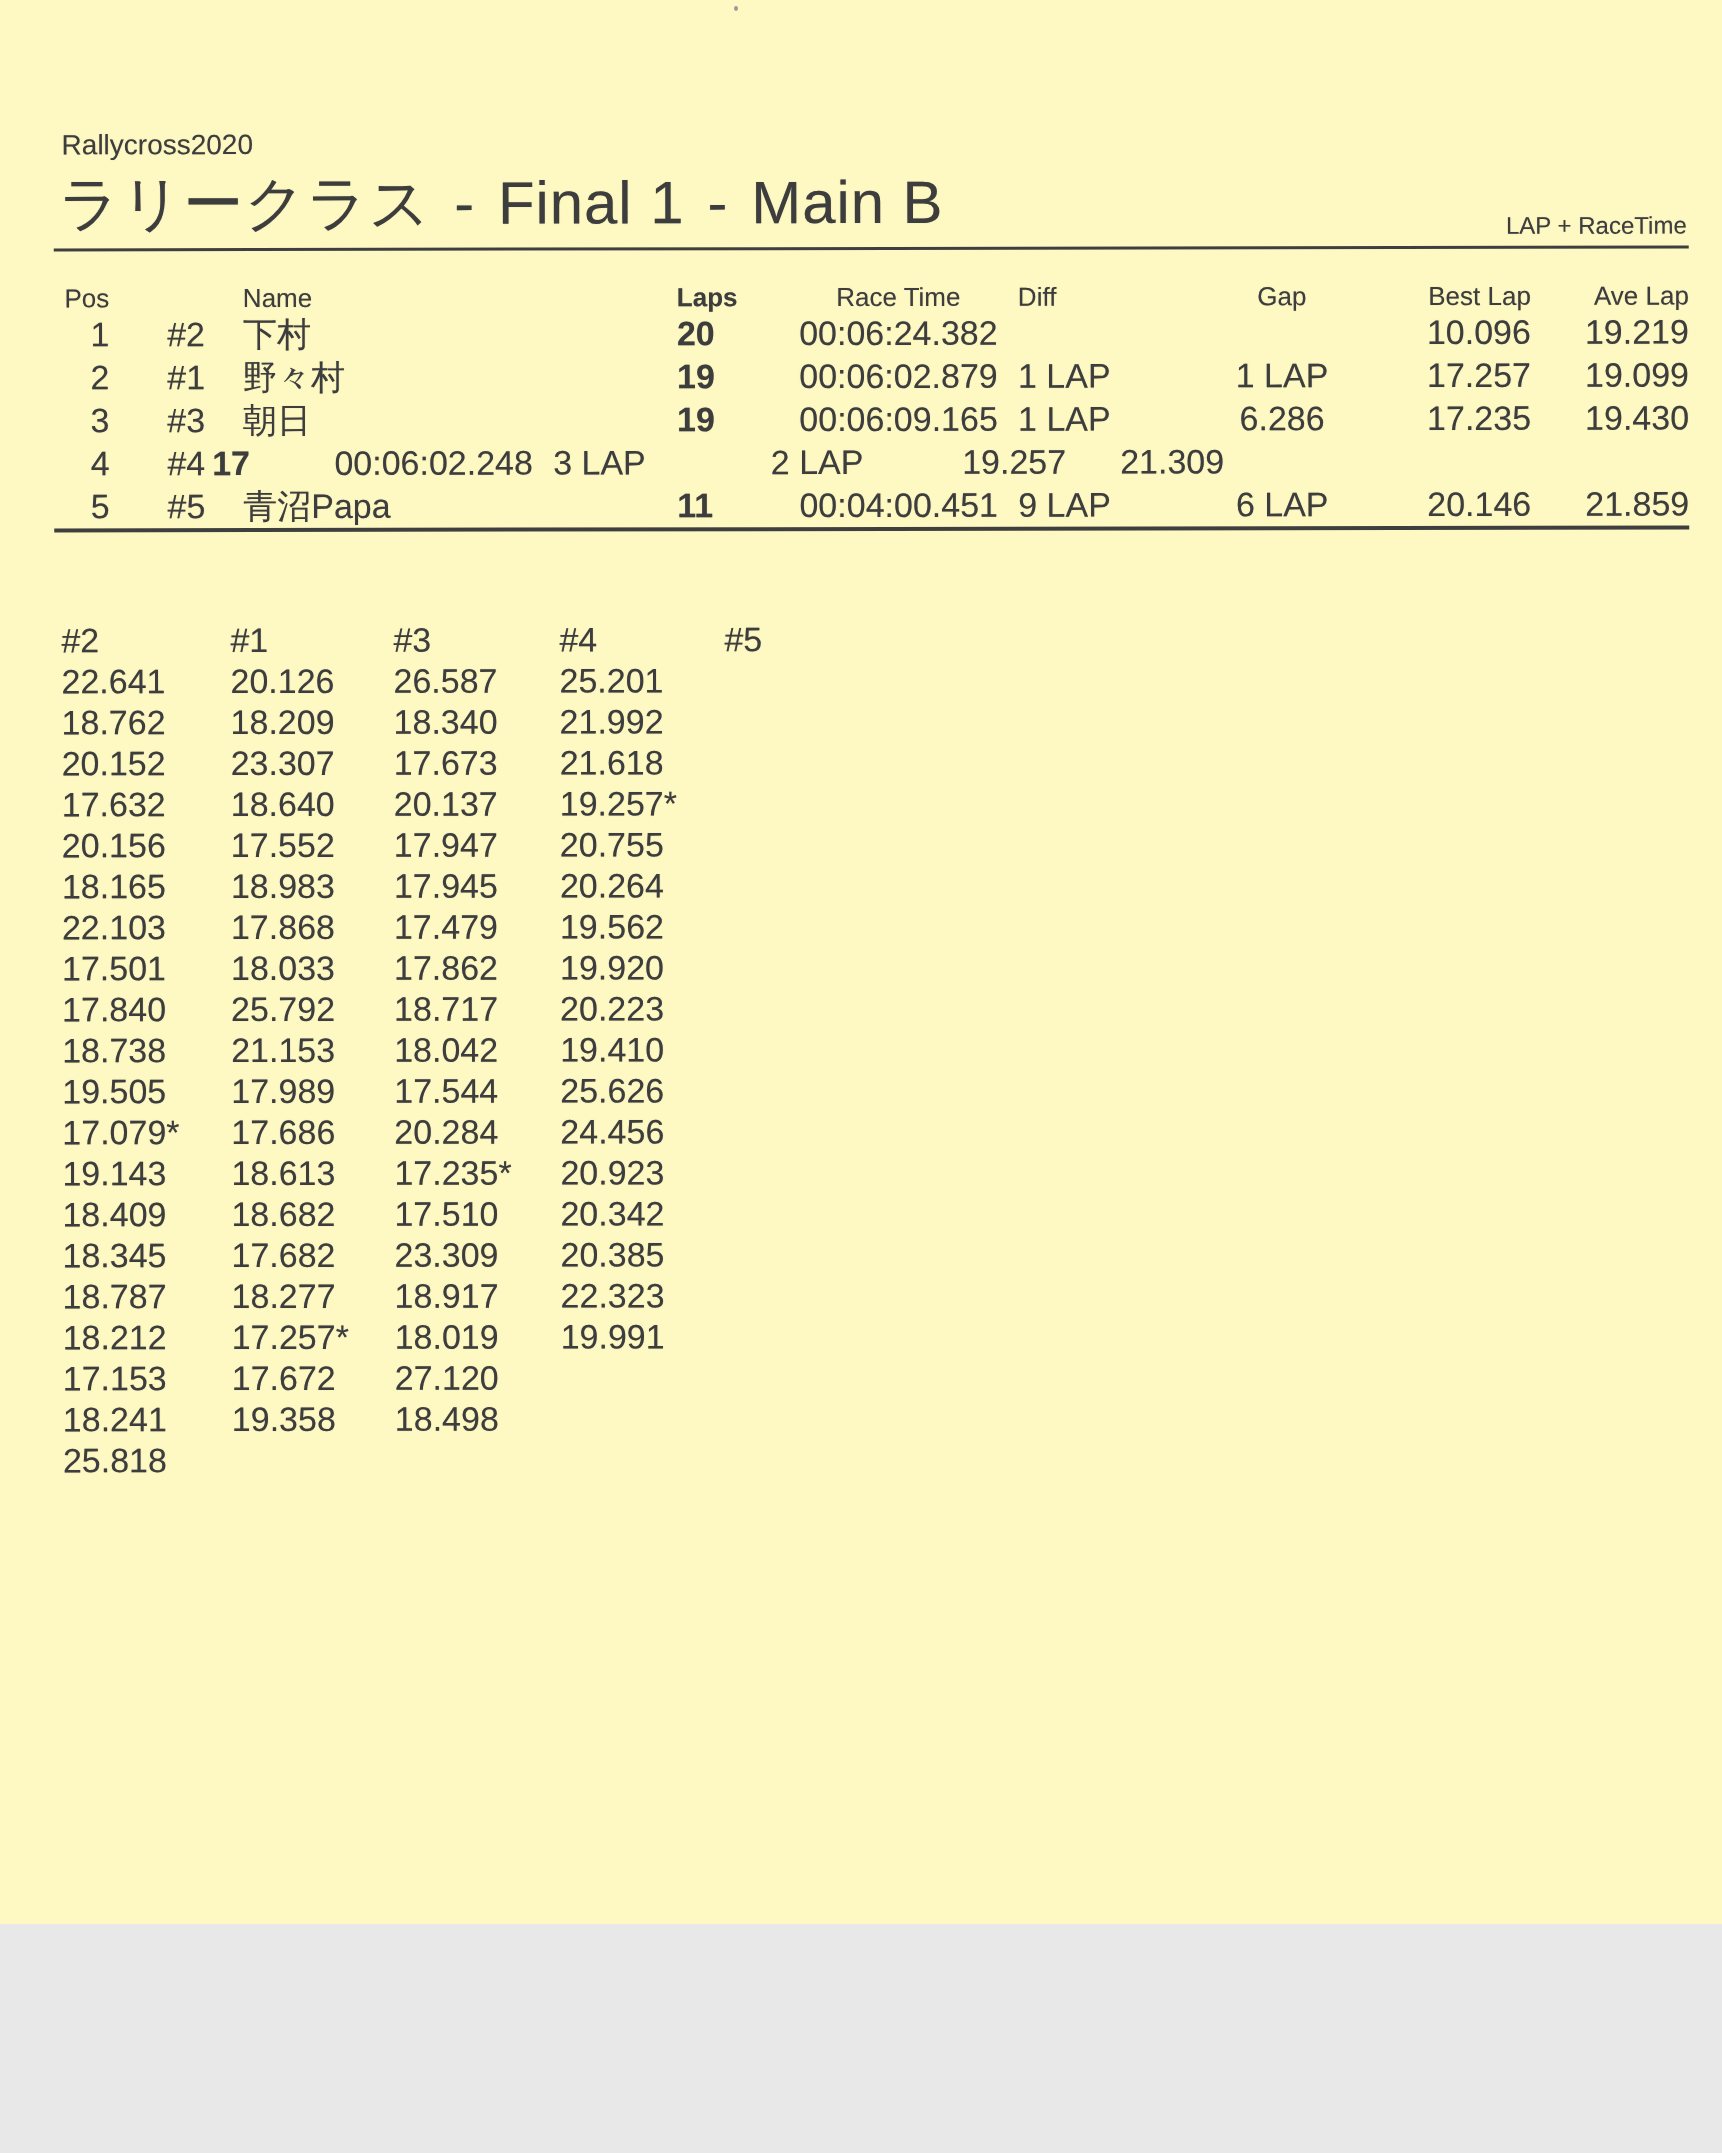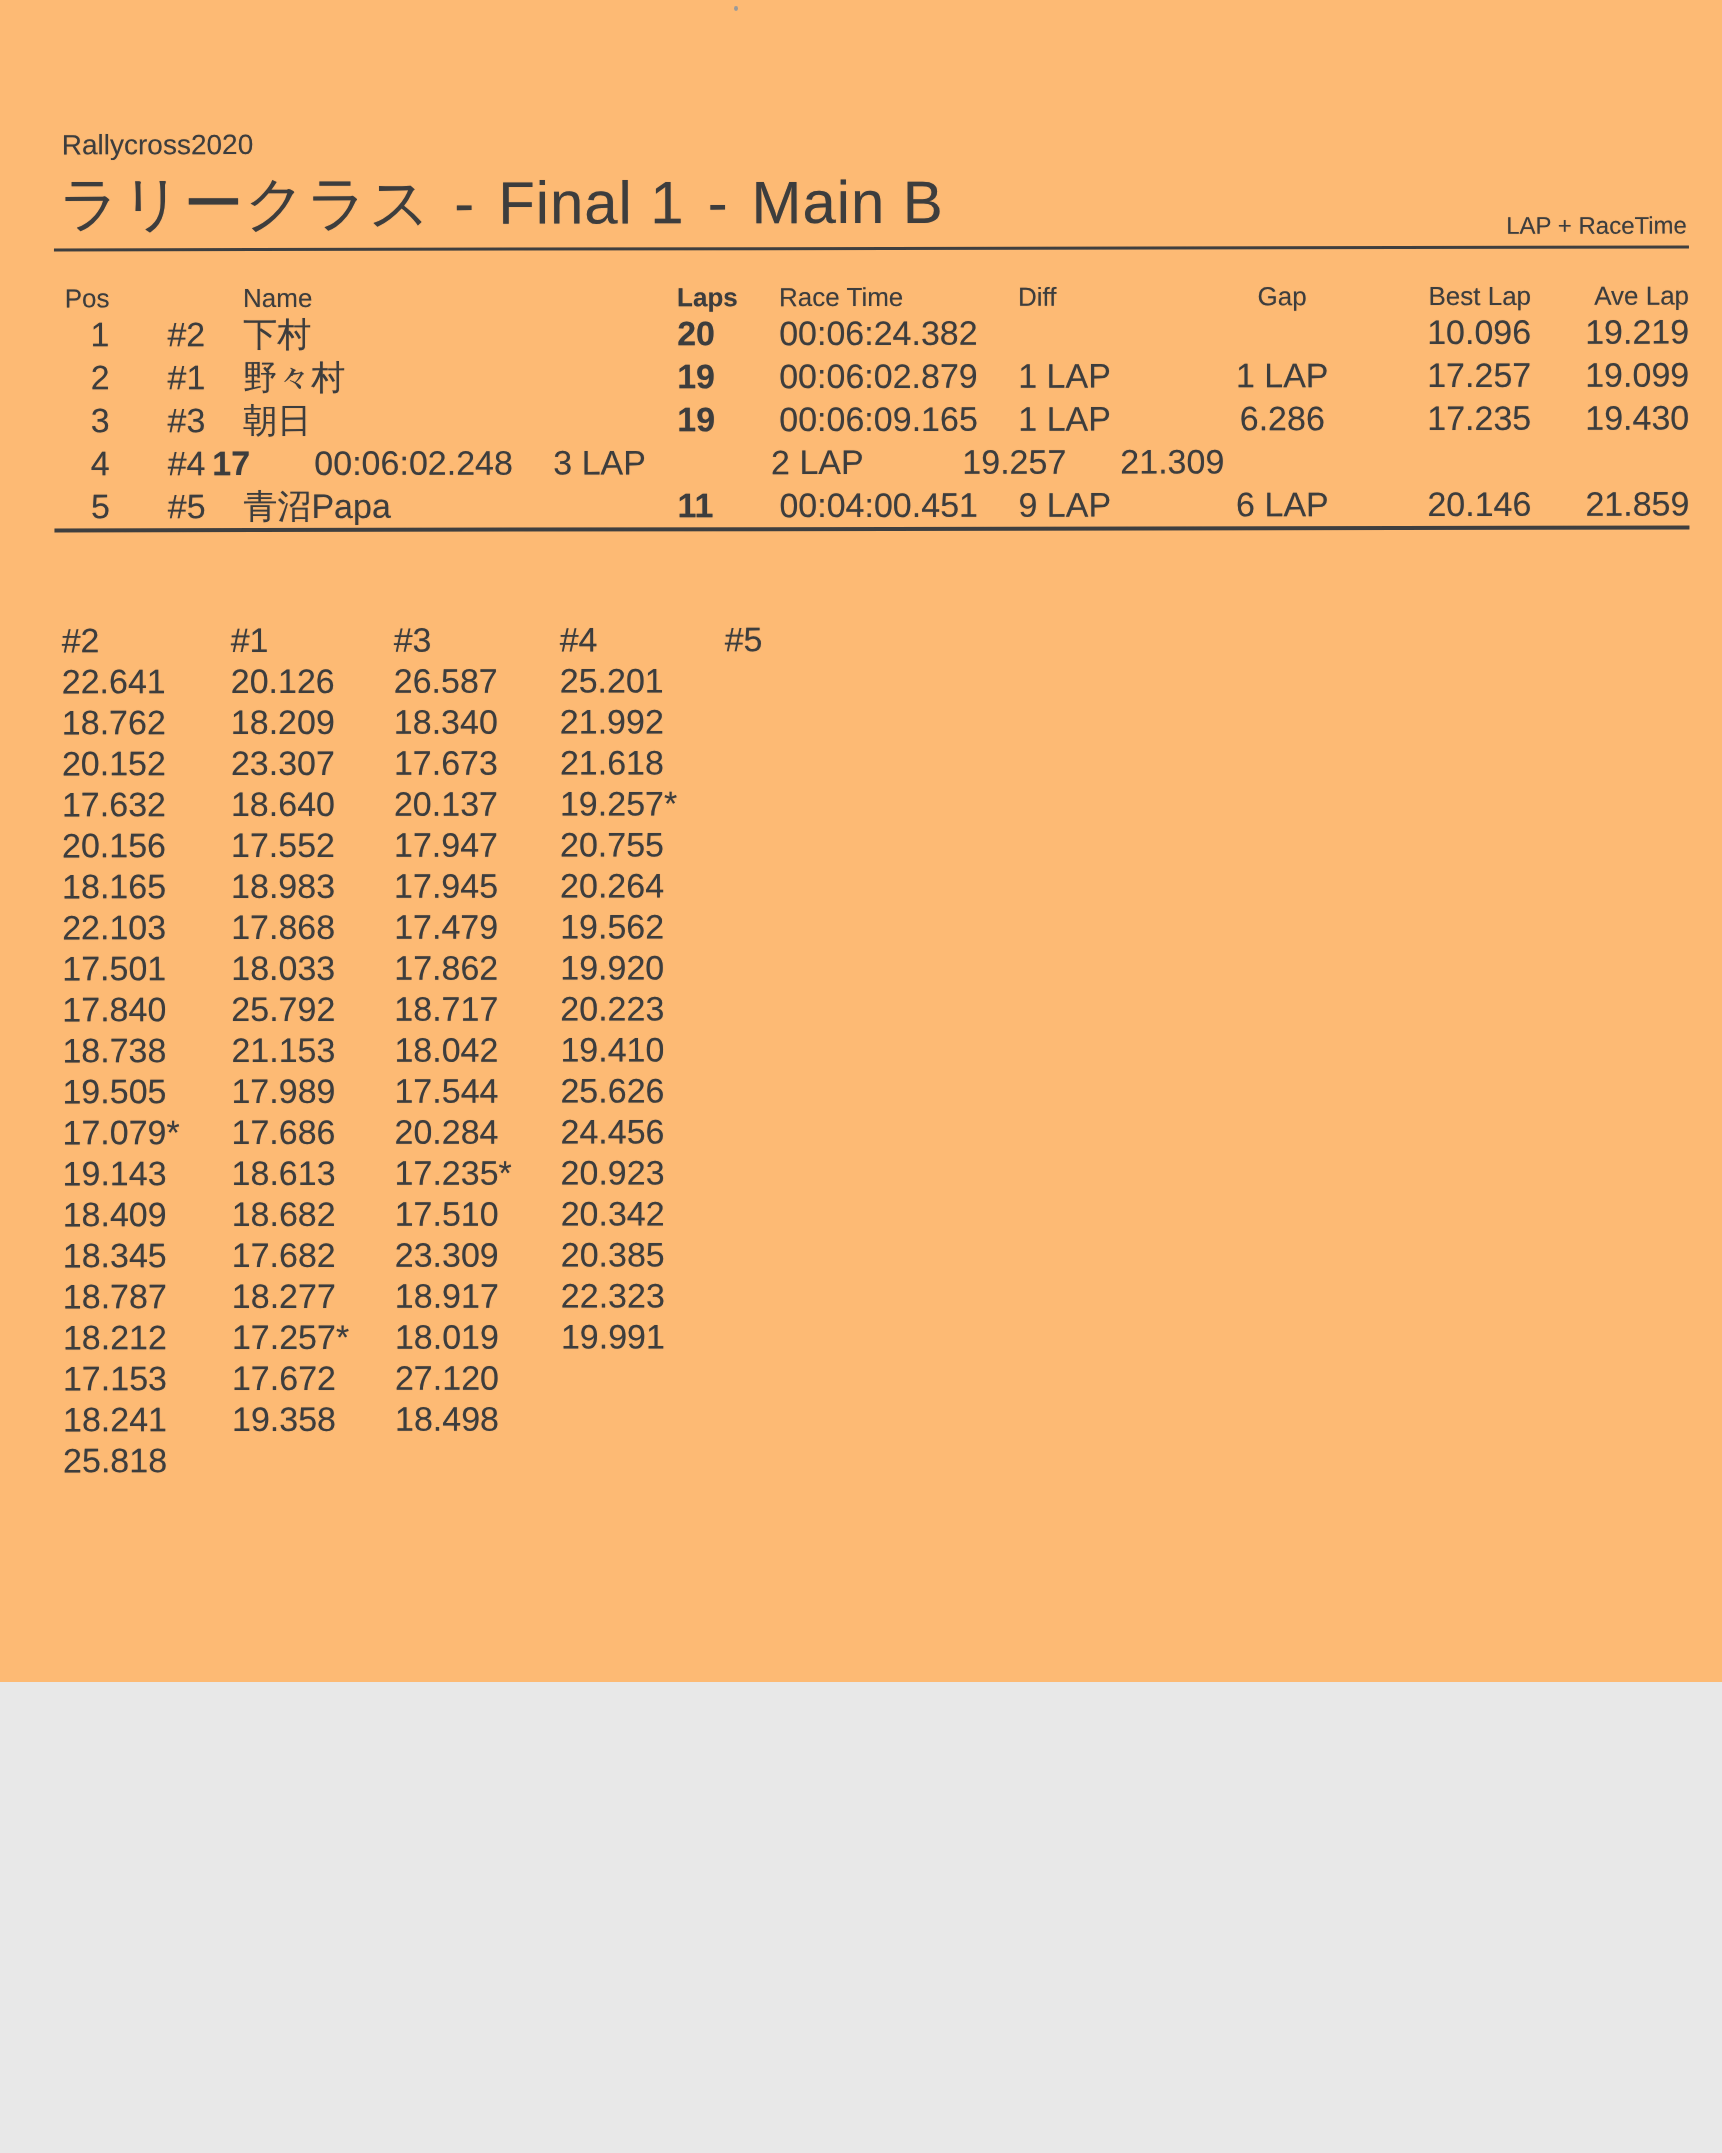--- a/index.html
+++ b/index.html
@@ -1,19 +1,19 @@
 <!DOCTYPE html>
 <html style="font-size:13.8px"><head>
 <meta charset="utf-8">
 <style>
   html,body{margin:0;padding:0;background:#e8e8e8;}
   .page{
     position:relative;
-    width:1722px;height:1682px;
-    background:#fdba74;
+    width:1722px;height:1924px;
+    background:#fef9c3;
     overflow:hidden;
     font-family:"Liberation Sans","DejaVu Sans",sans-serif;
     color:#3d3d3d;
   }
   .content{
     position:absolute;left:0;top:0;width:100%;height:100%;
     transform:rotate(-0.1deg);
     transform-origin:50% 50%;
     text-shadow:0 0 0.9px rgba(70,70,70,0.45);
   }
@@ -37,21 +37,21 @@
   .rule-bottom{top:527px;height:4.3px;}
   
   .results{position:absolute;left:55px;top:284px;width:1635px;}
   .rrow{display:flex;height:43px;line-height:43px;font-size:34px;white-space:nowrap;}
   .rrow.rhead{height:28px;line-height:26px;font-size:26px;}
   .rrow > div{box-sizing:border-box;overflow:visible;}
   .c-pos {width:58px; text-align:right;padding-right:2.6px;}
   .c-car {width:100px;text-align:right;padding-right:6.9px;}
   .c-name{width:465px;text-align:left;padding-left:31px;}
   .c-laps{width:102px;text-align:left;font-weight:bold;}
-  .c-rt  {width:239px;text-align:left;}
+  .c-rt  {width:239px;text-align:center;}
   .c-diff{width:179px;}
   .c-gap {width:170px;text-align:center;}
   .c-best{width:164px;text-align:right;}
   .c-ave {width:158px;text-align:right;}
   
   .lapchart{position:absolute;left:62px;top:619px;display:flex;font-size:34px;}
   .lcol{white-space:nowrap;}
   .lcol:nth-child(1){width:169px;}
   .lcol:nth-child(2){width:163px;}
   .lcol:nth-child(3){width:166px;}

